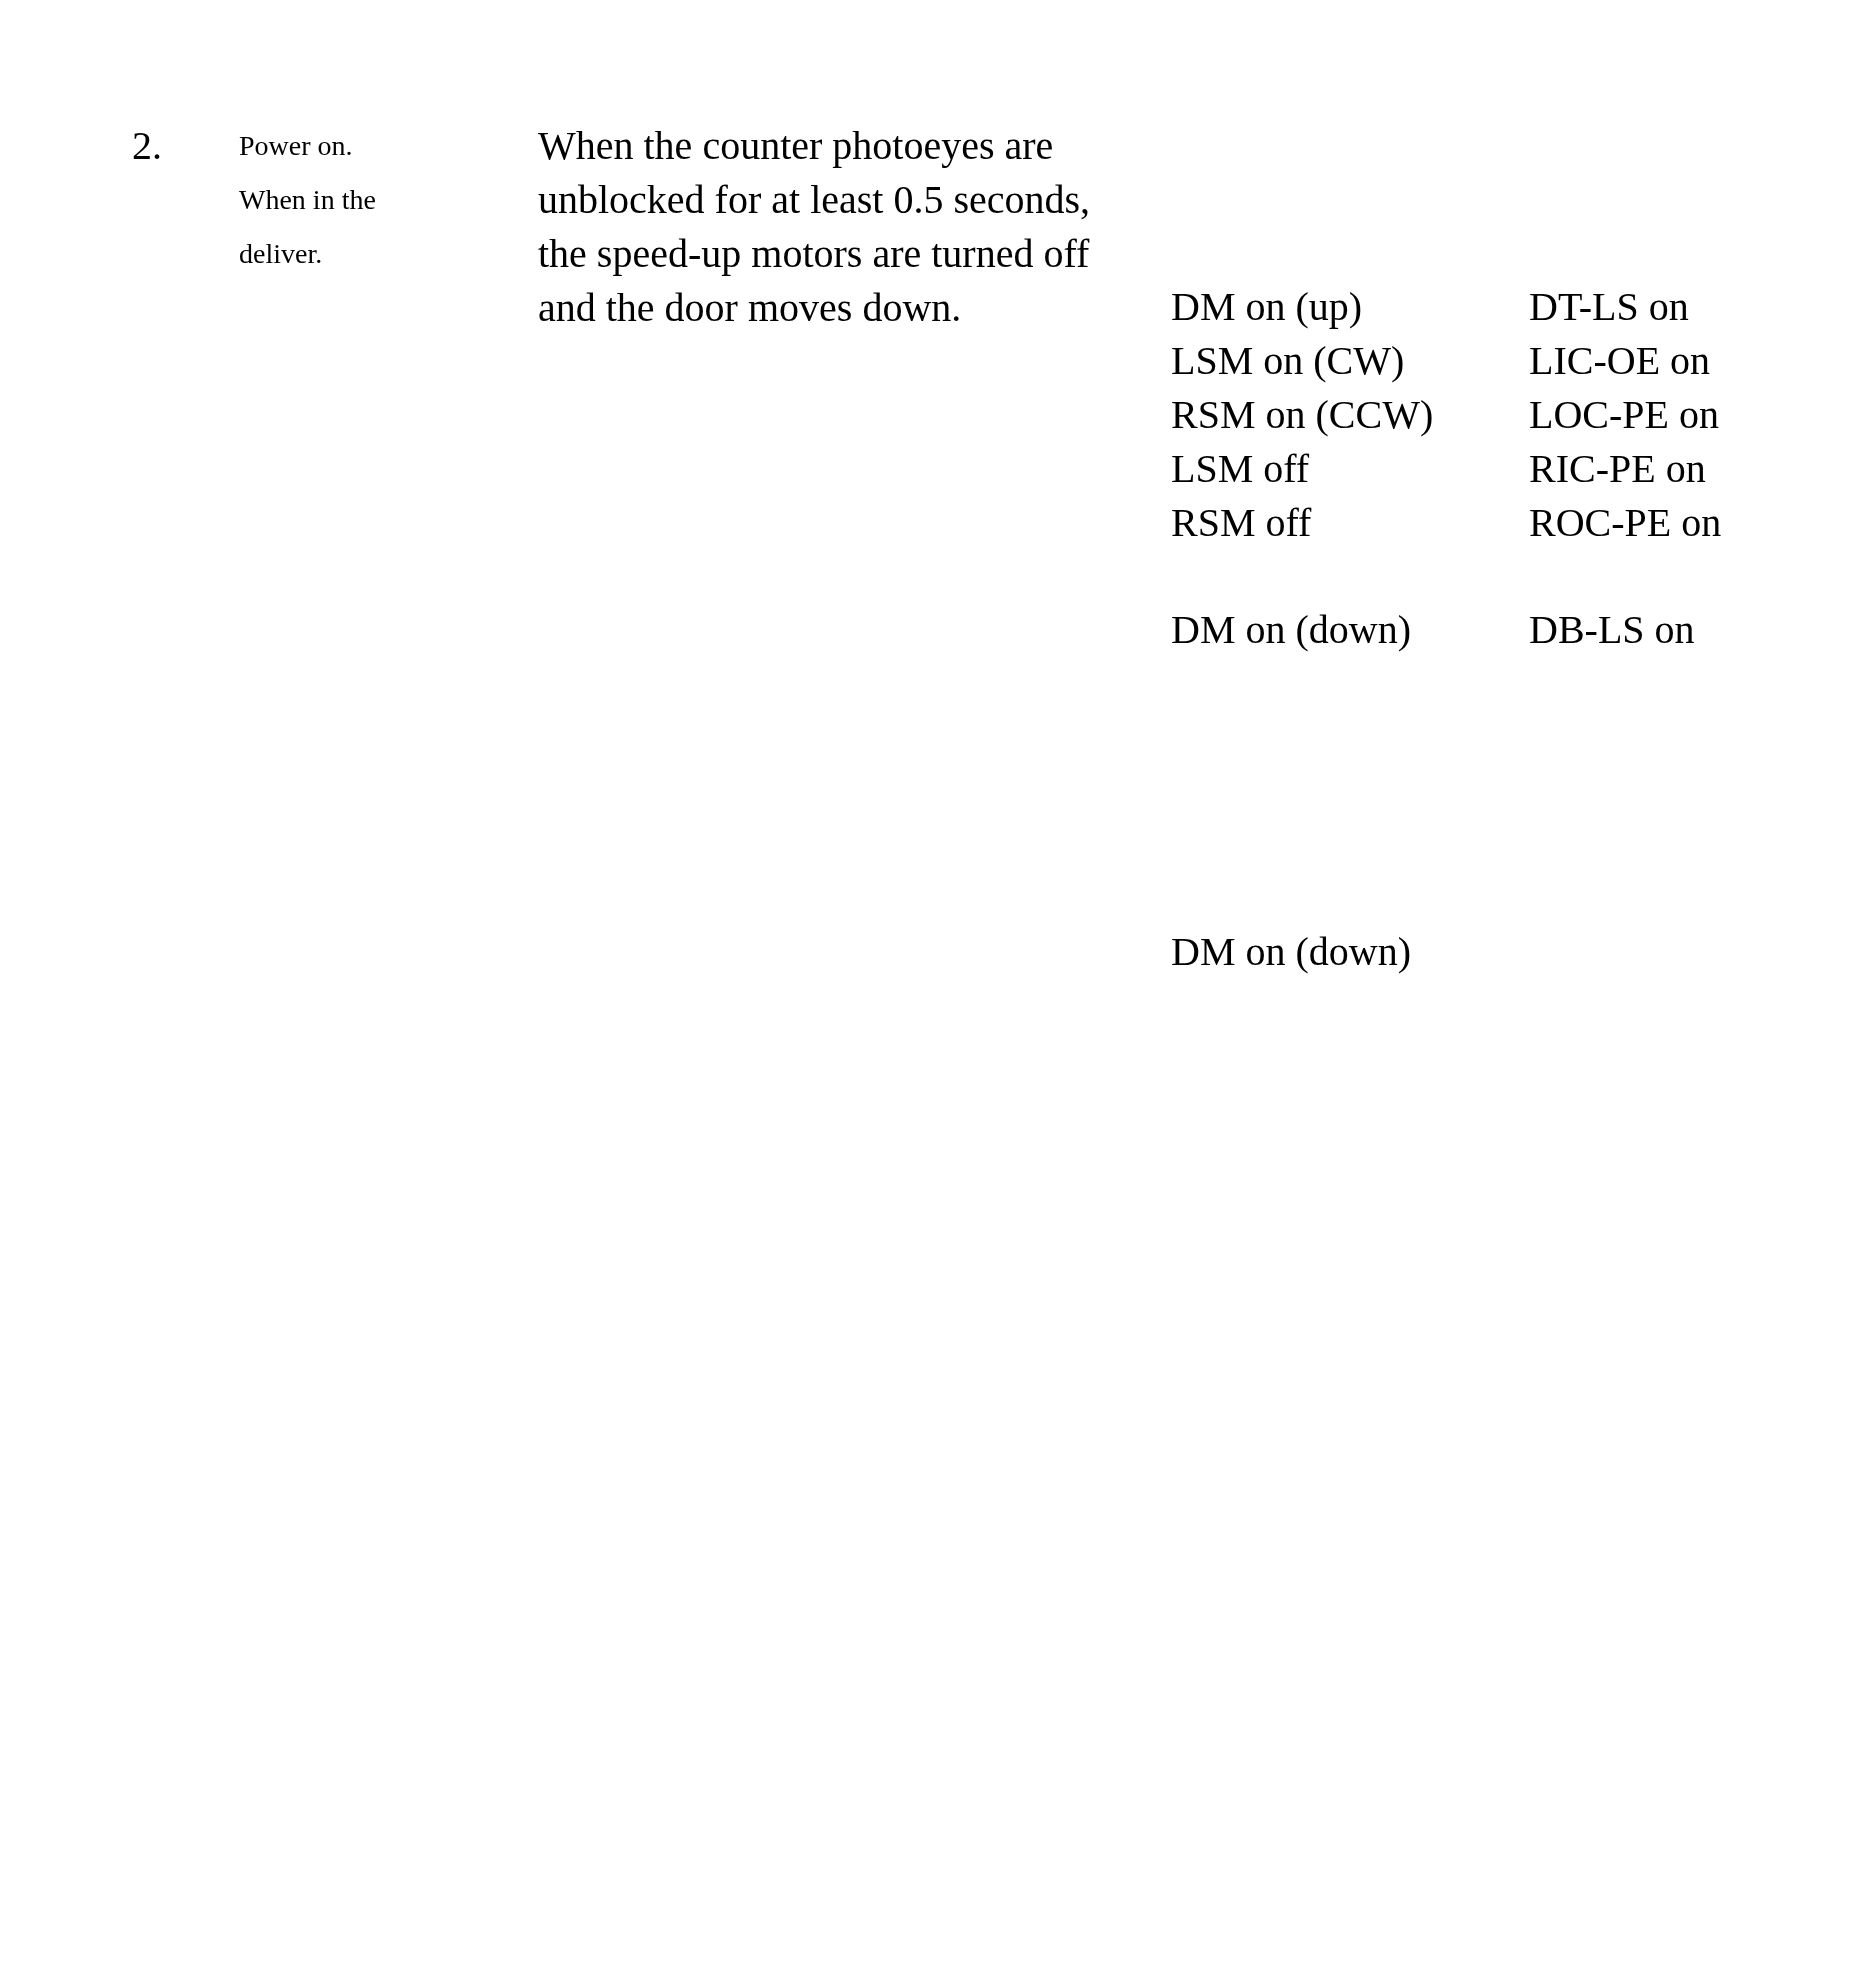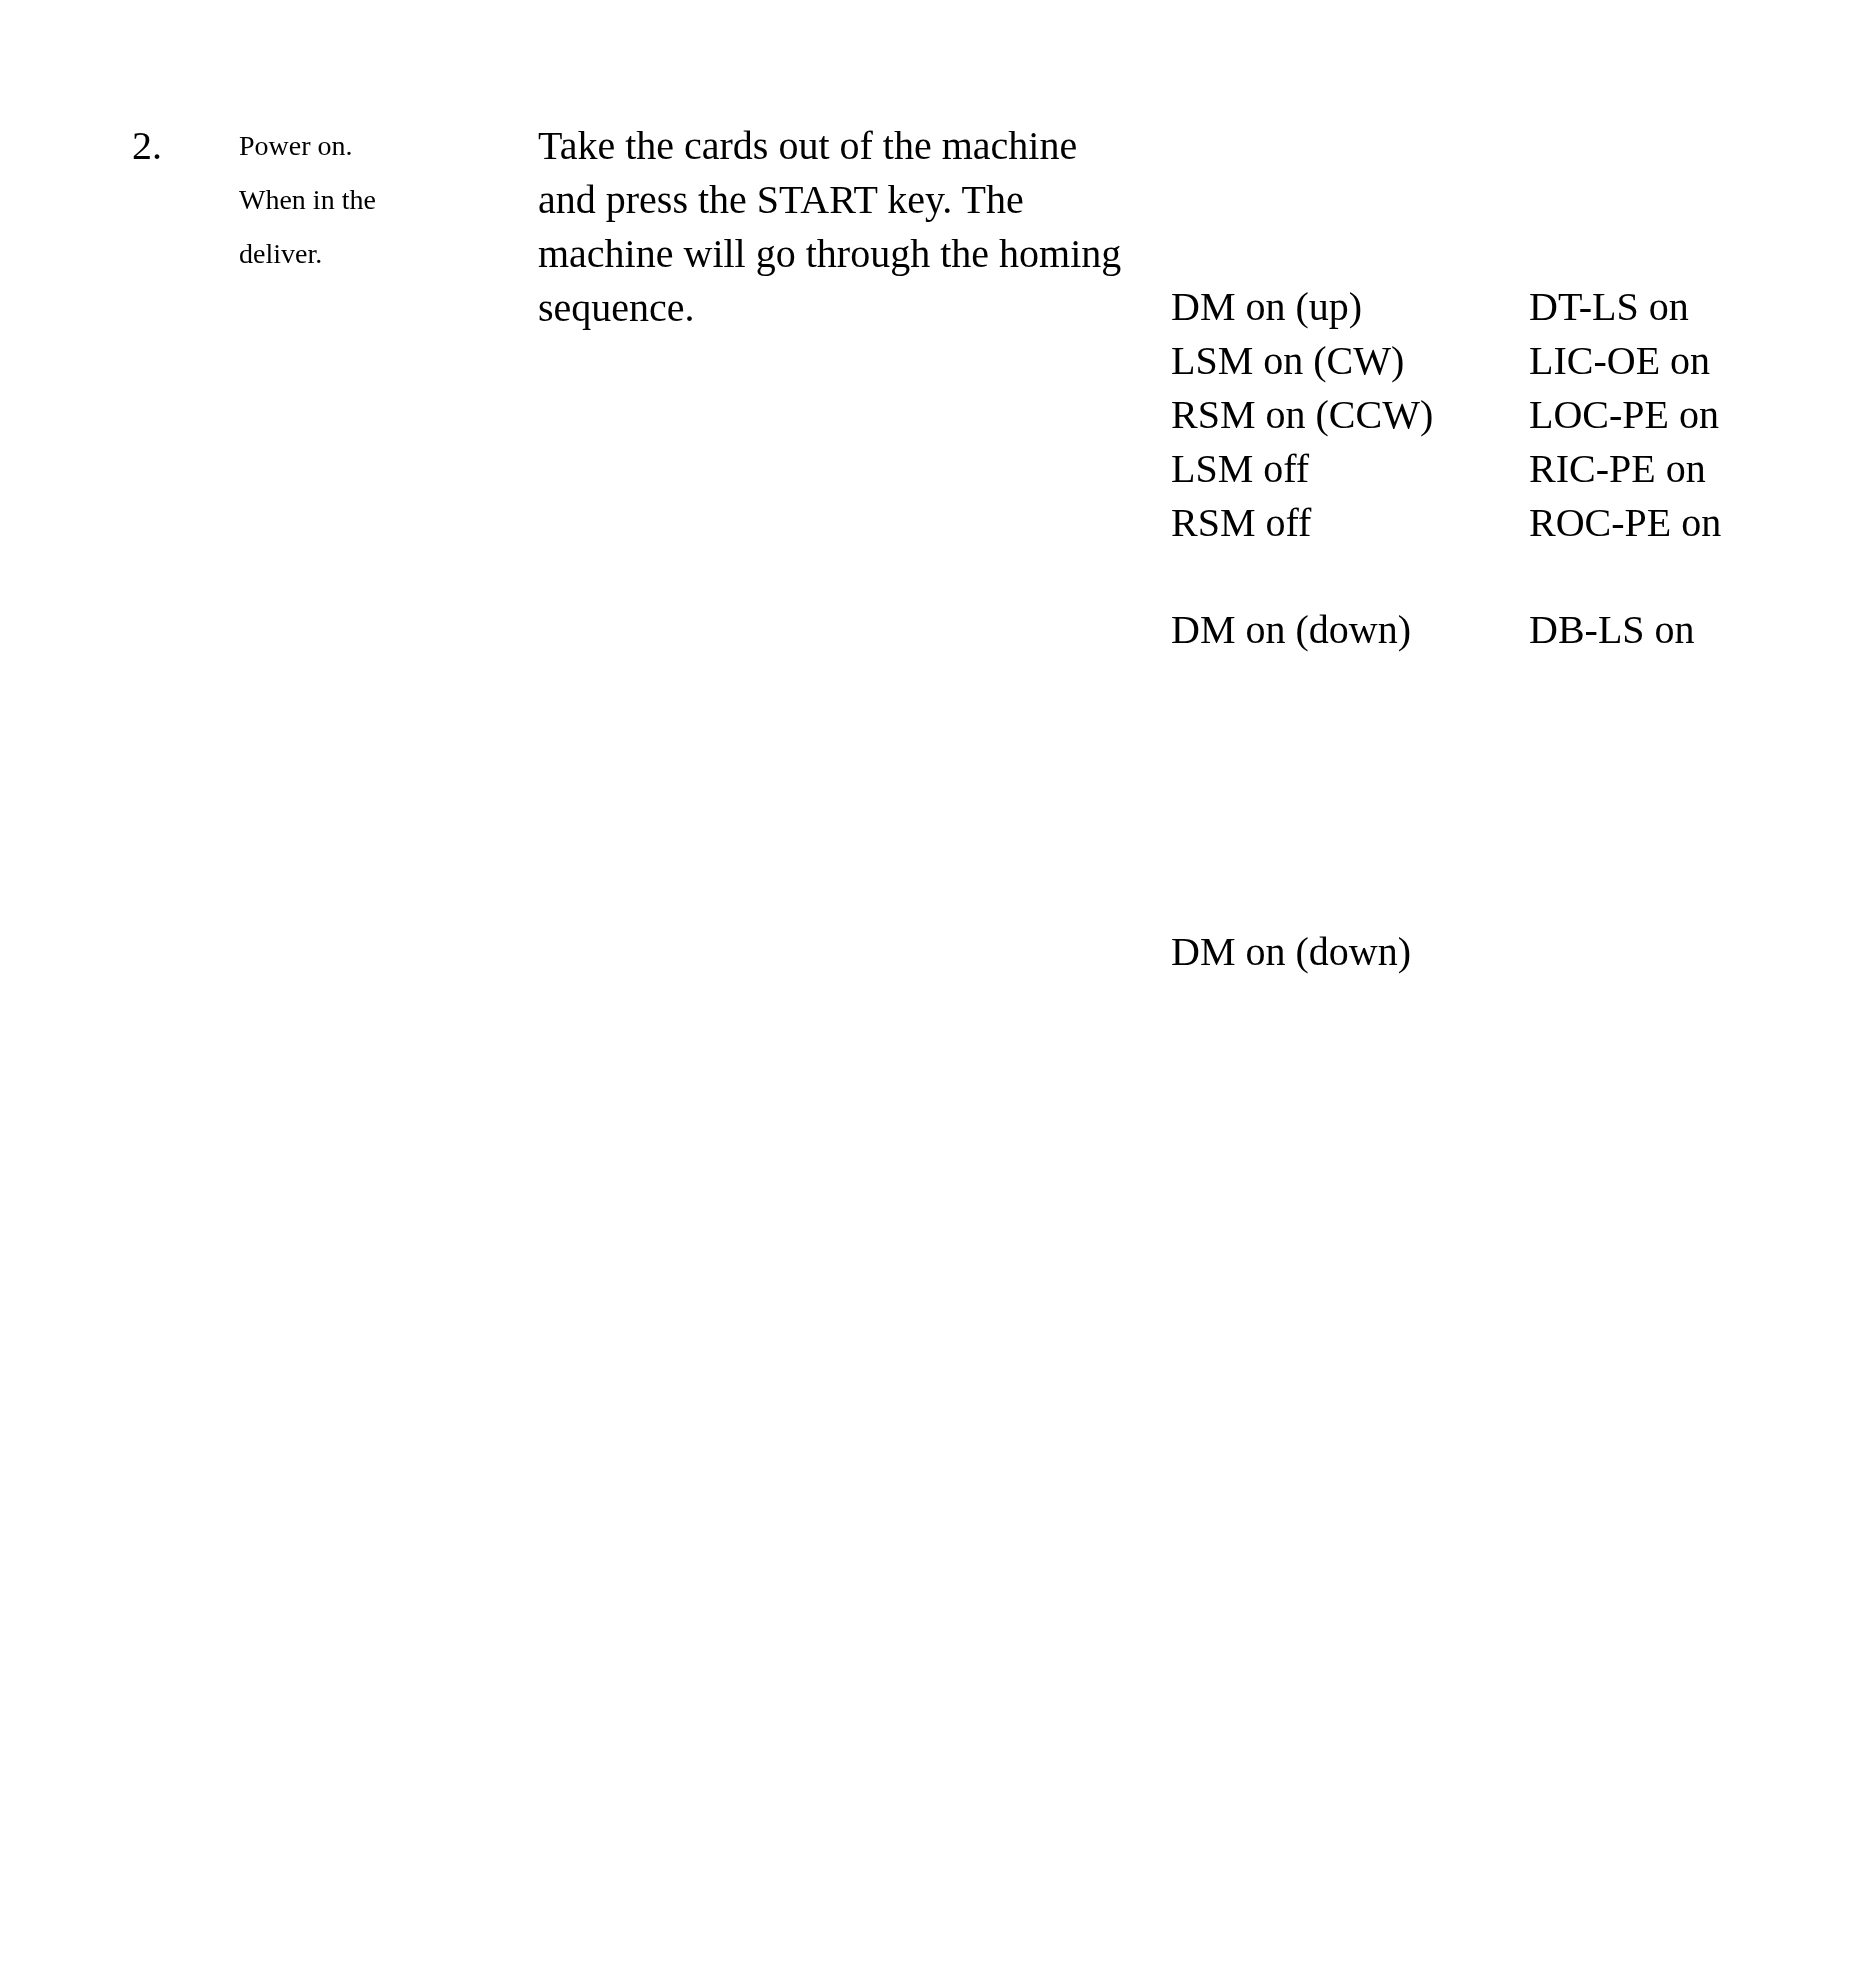--- a/index.html
+++ b/index.html
@@ -112,25 +112,25 @@
 
     <div class="col-title">
       <span class="title-line">Power on.</span>
       <span class="title-line">When in the</span>
       <span class="title-line">deliver.</span>
     </div>
 
     <div class="col-body">
 
 
+      <p class="para">
+        <span>When the counter photoeyes are unblocked for at least 0.5 seconds, the speed-up motors are turned off and the door moves down.</span>
+      </p>
 
 
-      <p class="para">
-        <span>Take the cards out of the machine and press the START key.  The machine will go through the homing sequence.</span>
-      </p>
 
     </div>
 
     <div class="col-sig-a">
 
       <div class="sig-block sig-offset-a">
         <span class="sig-line">DM on (up)</span>
         <span class="sig-line">LSM on (CW)</span>
         <span class="sig-line">RSM on (CCW)</span>
         <span class="sig-line">LSM off</span>

